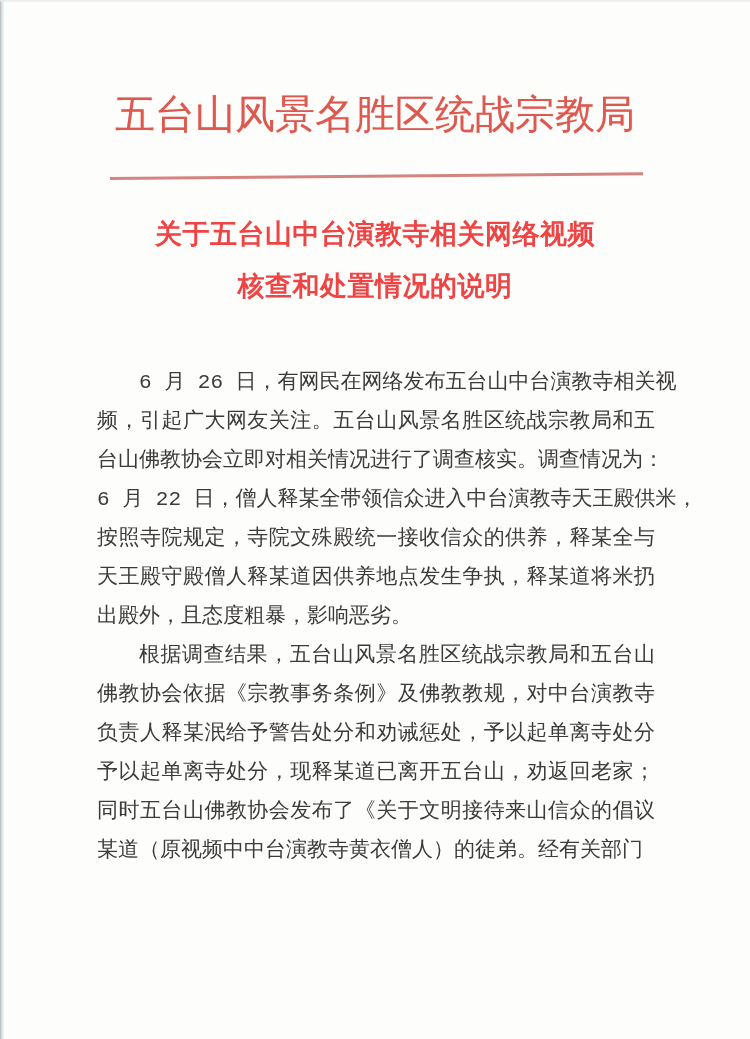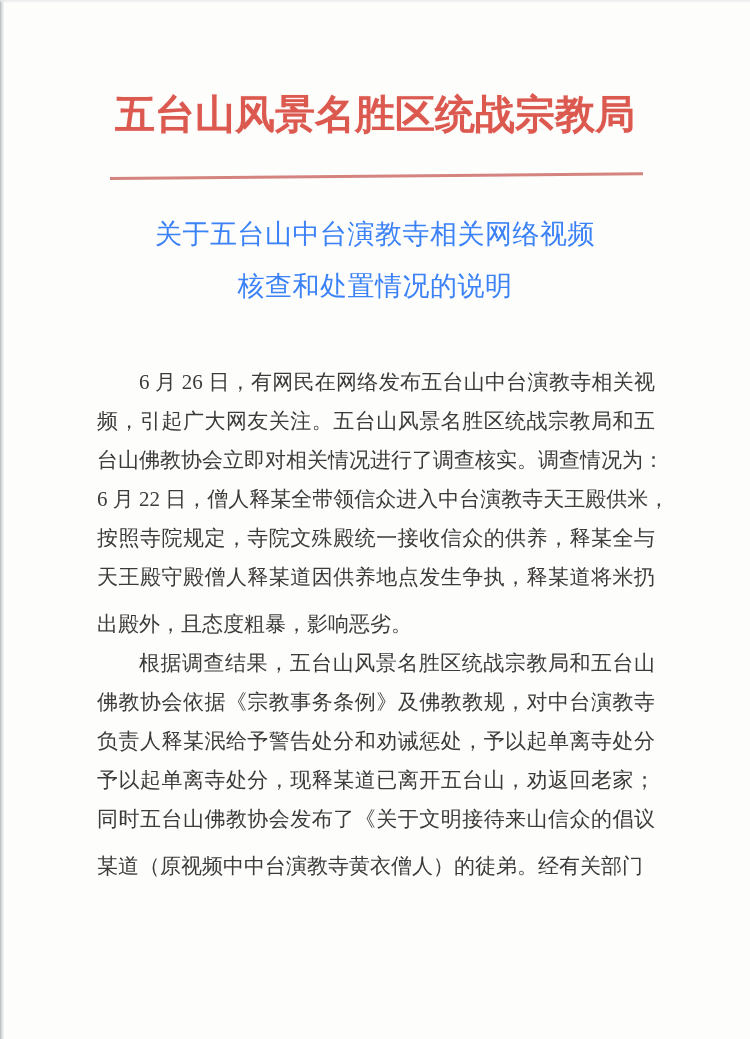--- a/index.html
+++ b/index.html
@@ -31,21 +31,21 @@
     background: linear-gradient(to bottom, #e8eaeb, rgba(255,255,255,0));
   }
   .letterhead {
     position: absolute;
     top: 92px;
     left: 0;
     width: 750px;
     text-align: center;
     font-size: 40px;
     line-height: 46px;
-    font-weight: 700;
+    font-weight: 400;
     color: #dc5950;
     letter-spacing: 0px;
     text-shadow: 0 0 1px rgba(220, 89, 80, 0.35);
   }
   .divider {
     position: absolute;
     top: 177px;
     left: 110px;
     width: 533px;
     height: 2.5px;
@@ -53,46 +53,46 @@
     transform: rotate(-0.5deg);
     transform-origin: left center;
   }
   .doc-title {
     position: absolute;
     left: 0;
     width: 750px;
     text-align: center;
     font-size: 27px;
     line-height: 32px;
-    font-weight: 400;
-    color: #3b82f6;
+    font-weight: 700;
+    color: #ef4444;
     letter-spacing: 0.5px;
   }
   .doc-title.line1 { top: 218px; }
   .doc-title.line2 { top: 270px; }
   .body-text {
     position: absolute;
     top: 363px;
     left: 97px;
     width: 558px;
     color: #3c3b39;
     font-size: 21px;
   }
   .body-line {
     height: 39px;
     line-height: 39px;
     text-align: justify;
     text-align-last: justify;
     white-space: nowrap;
+    font-family: Liberation Mono, monospace;
   }
   .body-line.indent { text-indent: 2em; }
   .body-line.para-end {
     text-align-last: left;
     text-align: center;
-    margin-top: 8px;
   }
 </style>
 </head>
 <body>
 
 <div class="page">
 
   <div class="scan-edge-left"></div>
   <div class="scan-edge-top"></div>
 

